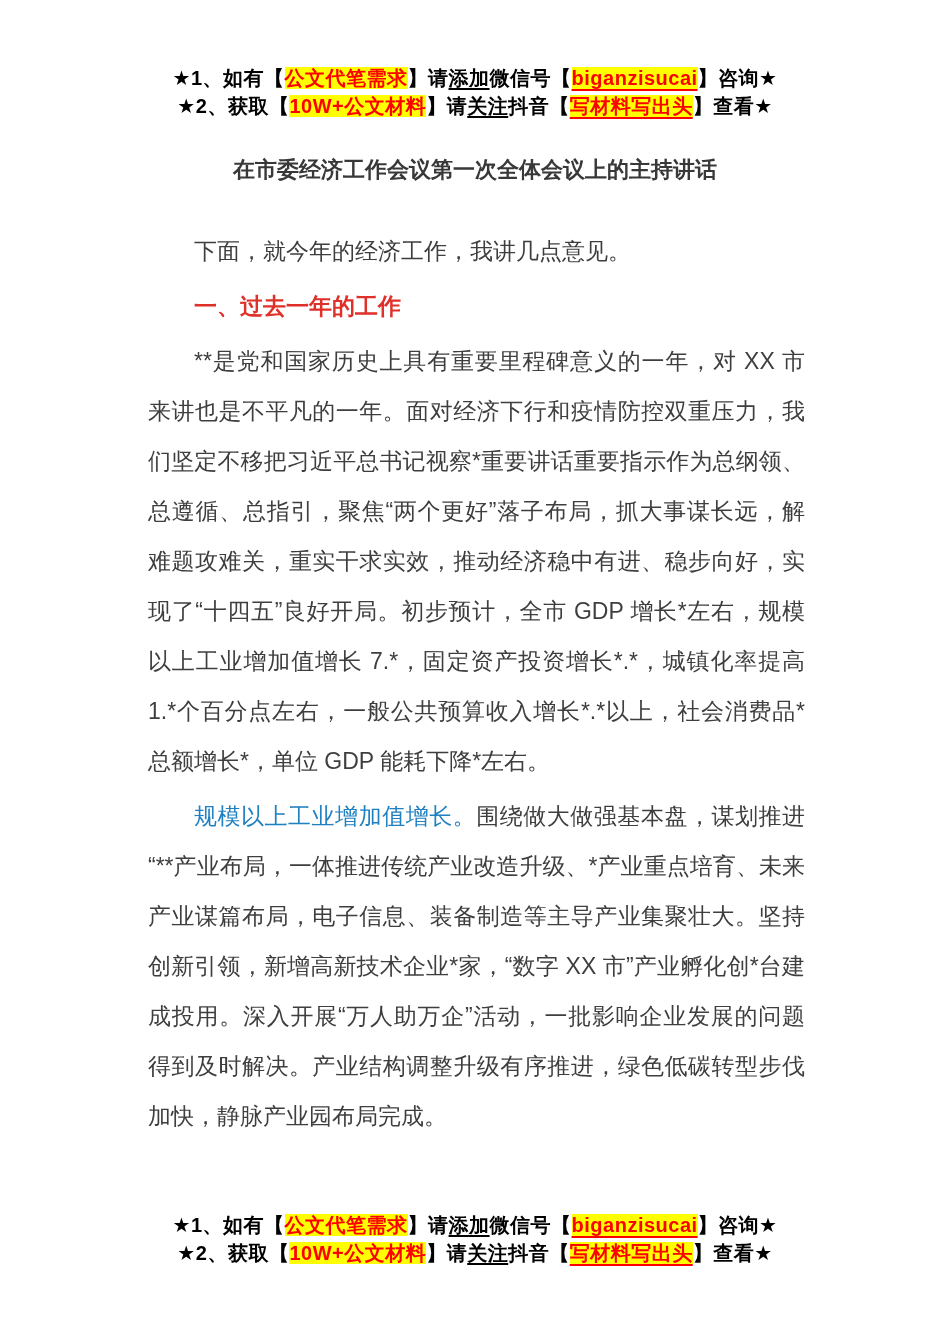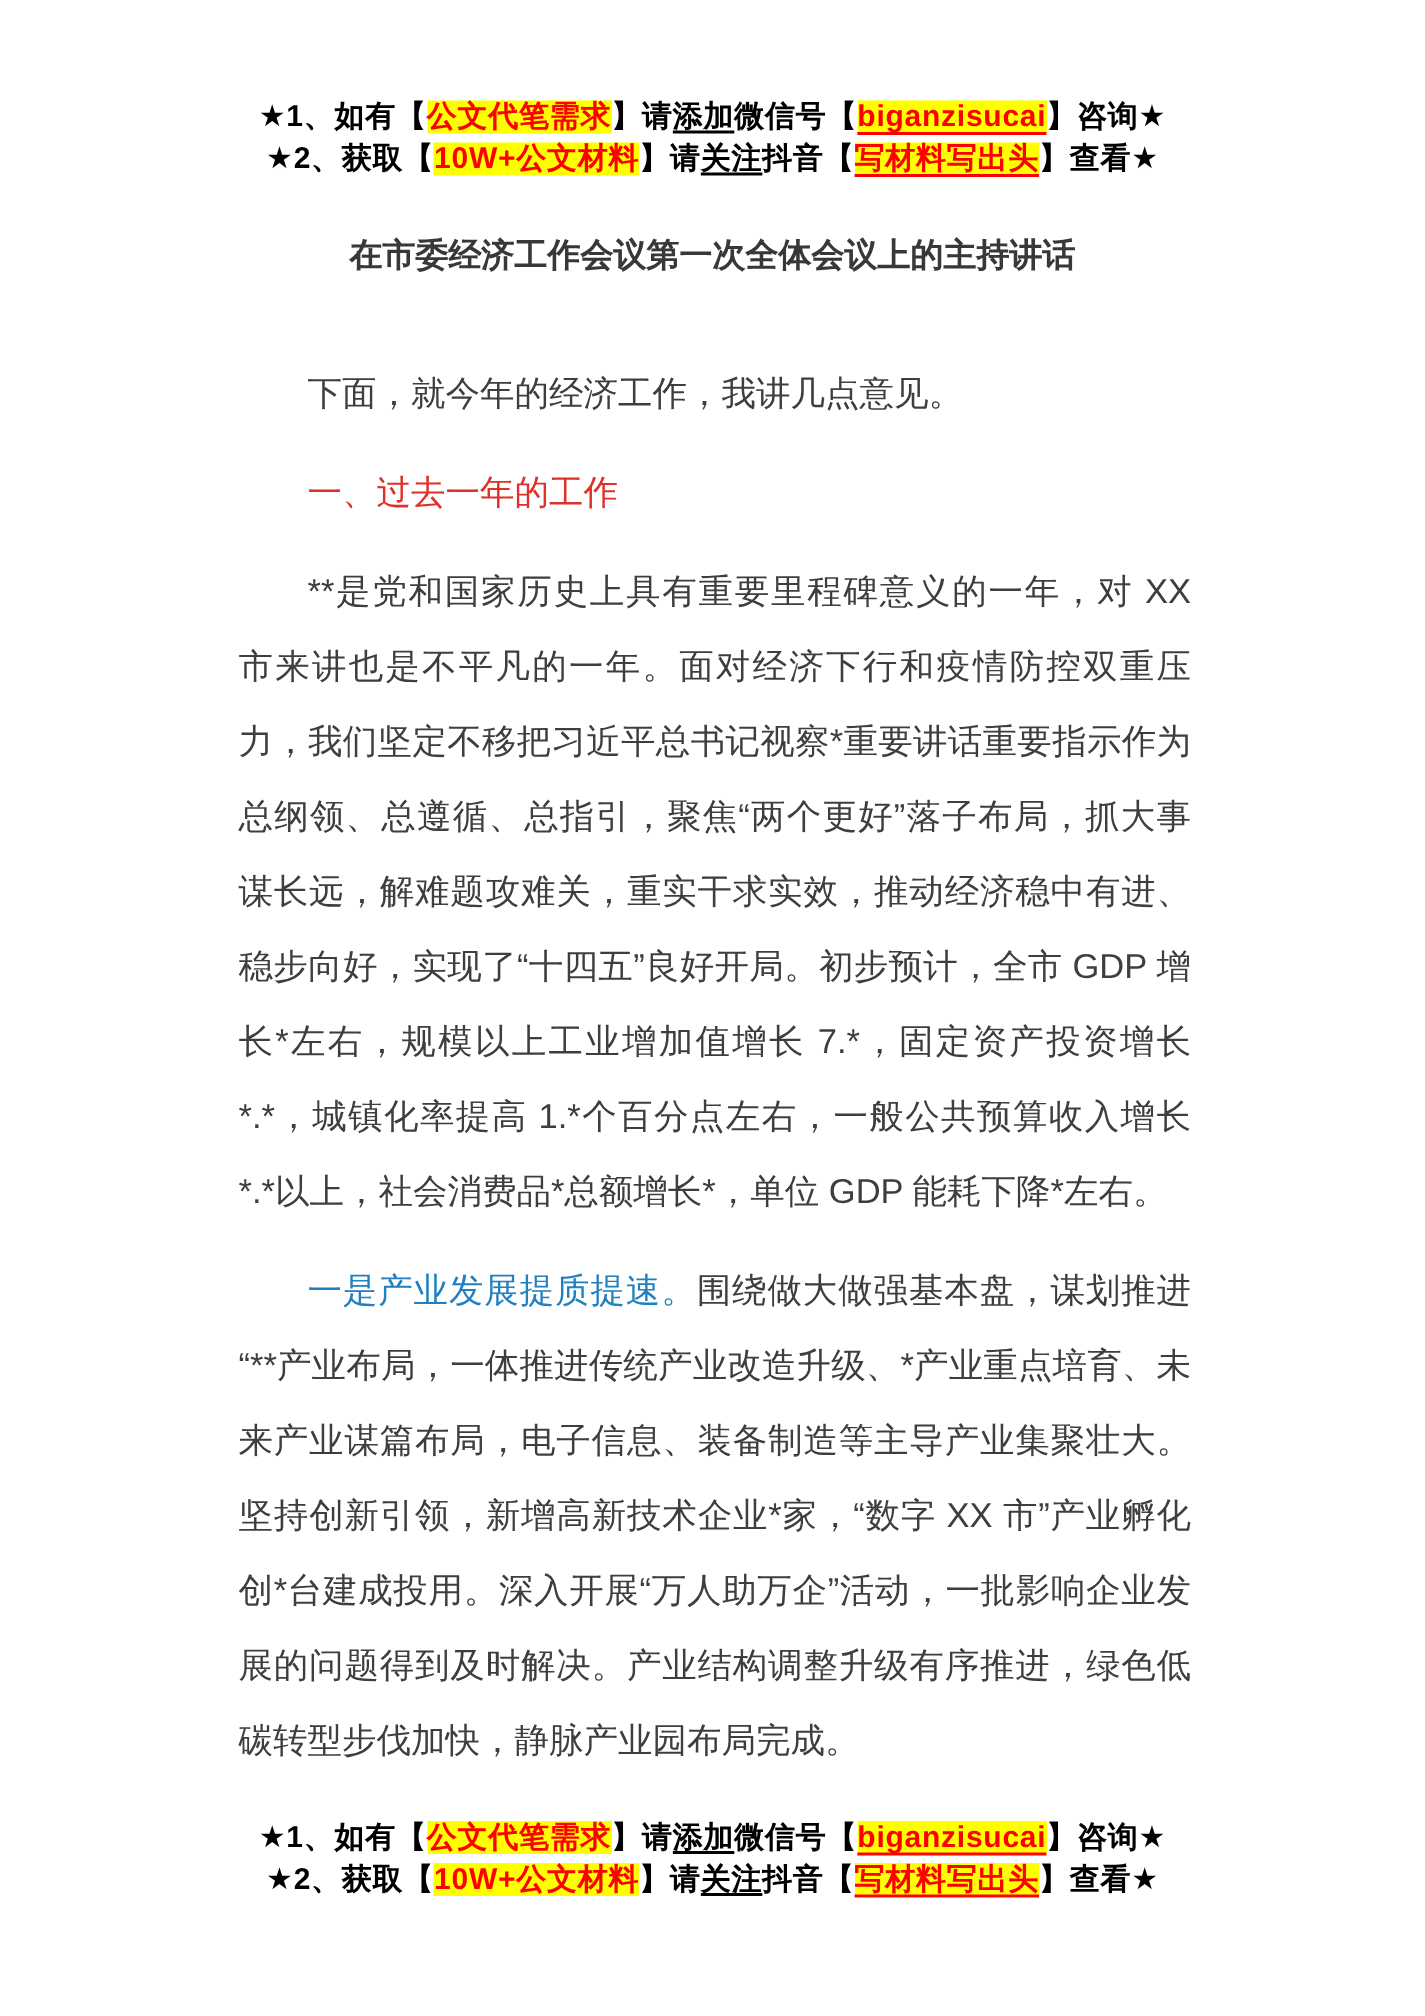--- a/index.html
+++ b/index.html
@@ -57,41 +57,41 @@
   .content {
     position: absolute;
     top: 221px;
     left: 143px;
     width: 667px;
     font-size: 23px;
     line-height: 50px;
     color: #3e3e3e;
     text-align: justify;
   }
-  .para { margin: 16px; text-indent: 2em; }
-  .heading-red { color: #e0302a; font-weight: normal; }
+  .para { margin: 5px; text-indent: 2em; }
+  .heading-red { color: #e0302a; font-weight: bold; }
   .lead-blue { color: #2181c0; }
 </style>
 </head>
 <body>
 
 <div class="page">
 
   <div class="promo promo-top">
     <div class="promo-line"><span class="seg-plain">★1、如有【</span><span class="seg-hl">公文代笔需求</span><span class="seg-plain">】请</span><span class="seg-u">添加</span><span class="seg-plain">微信号【</span><span class="seg-hlu">biganzisucai</span><span class="seg-plain">】咨询★</span></div>
     <div class="promo-line"><span class="seg-plain">★2、获取【</span><span class="seg-hl">10W+公文材料</span><span class="seg-plain">】请</span><span class="seg-u">关注</span><span class="seg-plain">抖音【</span><span class="seg-hlu">写材料写出头</span><span class="seg-plain">】查看★</span></div>
   </div>
 
   <h1 class="doc-title">在市委经济工作会议第一次全体会议上的主持讲话</h1>
 
   <div class="content">
     <p class="para">下面，就今年的经济工作，我讲几点意见。</p>
     <p class="para heading-red">一、过去一年的工作</p>
     <p class="para">**是党和国家历史上具有重要里程碑意义的一年，对 XX 市来讲也是不平凡的一年。面对经济下行和疫情防控双重压力，我们坚定不移把习近平总书记视察*重要讲话重要指示作为总纲领、总遵循、总指引，聚焦“两个更好”落子布局，抓大事谋长远，解难题攻难关，重实干求实效，推动经济稳中有进、稳步向好，实现了“十四五”良好开局。初步预计，全市 GDP 增长*左右，规模以上工业增加值增长 7.*，固定资产投资增长*.*，城镇化率提高 1.*个百分点左右，一般公共预算收入增长*.*以上，社会消费品*总额增长*，单位 GDP 能耗下降*左右。</p>
-    <p class="para"><span class="lead-blue">一是产业发展提质提速。</span><span>围绕做大做强基本盘，谋划推进“**产业布局，一体推进传统产业改造升级、*产业重点培育、未来产业谋篇布局，电子信息、装备制造等主导产业集聚壮大。坚持创新引领，新增高新技术企业*家，“数字 XX 市”产业孵化创*台建成投用。深入开展“万人助万企”活动，一批影响企业发展的问题得到及时解决。产业结构调整升级有序推进，绿色低碳转型步伐加快，静脉产业园布局完成。</span></p>
+    <p class="para"><span class="lead-blue">规模以上工业增加值增长。</span><span>围绕做大做强基本盘，谋划推进“**产业布局，一体推进传统产业改造升级、*产业重点培育、未来产业谋篇布局，电子信息、装备制造等主导产业集聚壮大。坚持创新引领，新增高新技术企业*家，“数字 XX 市”产业孵化创*台建成投用。深入开展“万人助万企”活动，一批影响企业发展的问题得到及时解决。产业结构调整升级有序推进，绿色低碳转型步伐加快，静脉产业园布局完成。</span></p>
   </div>
 
   <div class="promo promo-bottom">
     <div class="promo-line"><span class="seg-plain">★1、如有【</span><span class="seg-hl">公文代笔需求</span><span class="seg-plain">】请</span><span class="seg-u">添加</span><span class="seg-plain">微信号【</span><span class="seg-hlu">biganzisucai</span><span class="seg-plain">】咨询★</span></div>
     <div class="promo-line"><span class="seg-plain">★2、获取【</span><span class="seg-hl">10W+公文材料</span><span class="seg-plain">】请</span><span class="seg-u">关注</span><span class="seg-plain">抖音【</span><span class="seg-hlu">写材料写出头</span><span class="seg-plain">】查看★</span></div>
   </div>
 
 </div>
 
 </body></html>

